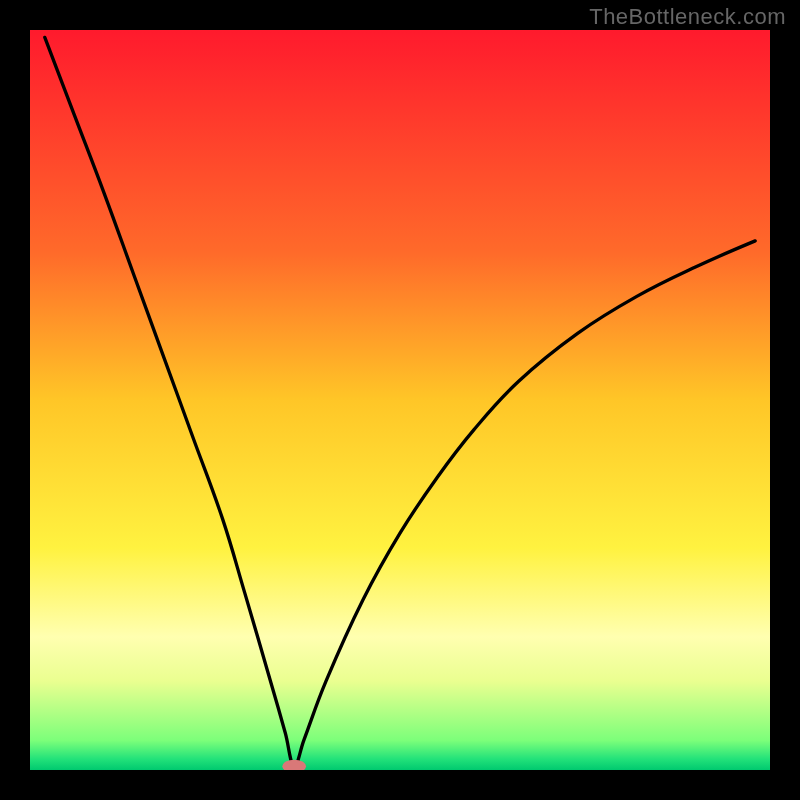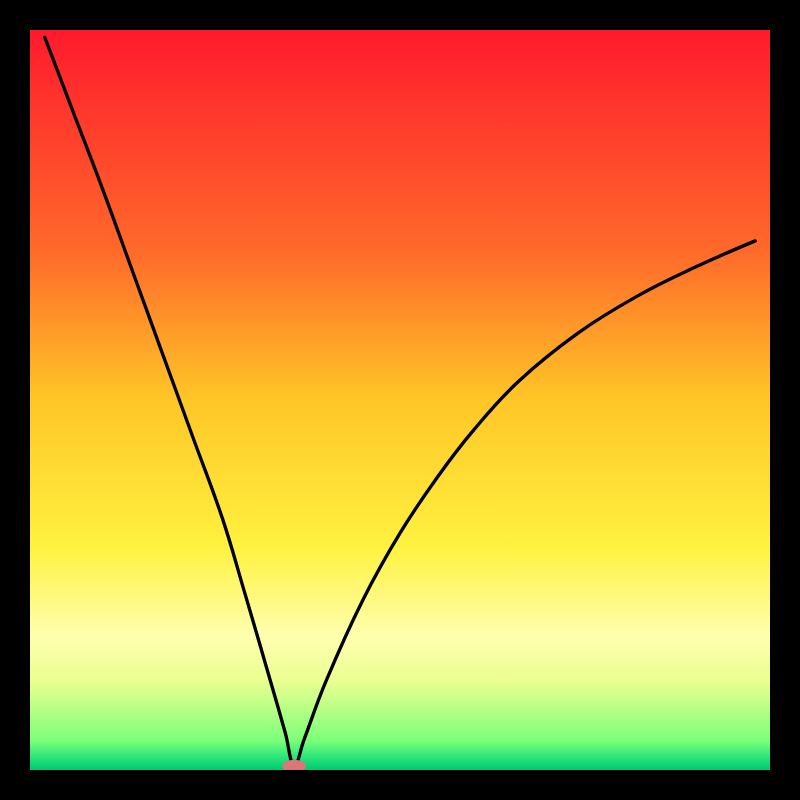--- a/index.html
+++ b/index.html
@@ -38,20 +38,21 @@
   svg {
     display: block;
     width: 740px;
     height: 740px;
   }
 </style>
 </head>
 <body>
 
 <div class="frame">
+  <div class="watermark">TheBottleneck.com</div>
   <div class="plot-wrap">
     <svg viewBox="0 0 100 100" preserveAspectRatio="none">
       <defs>
         <linearGradient id="bg" x1="0" y1="0" x2="0" y2="1">
             <stop offset="0%" stop-color="#ff1a2d"></stop>
             <stop offset="30%" stop-color="#ff6a2a"></stop>
             <stop offset="50%" stop-color="#ffc627"></stop>
             <stop offset="70%" stop-color="#fff240"></stop>
             <stop offset="82%" stop-color="#ffffb0"></stop>
             <stop offset="88%" stop-color="#eaff90"></stop>

